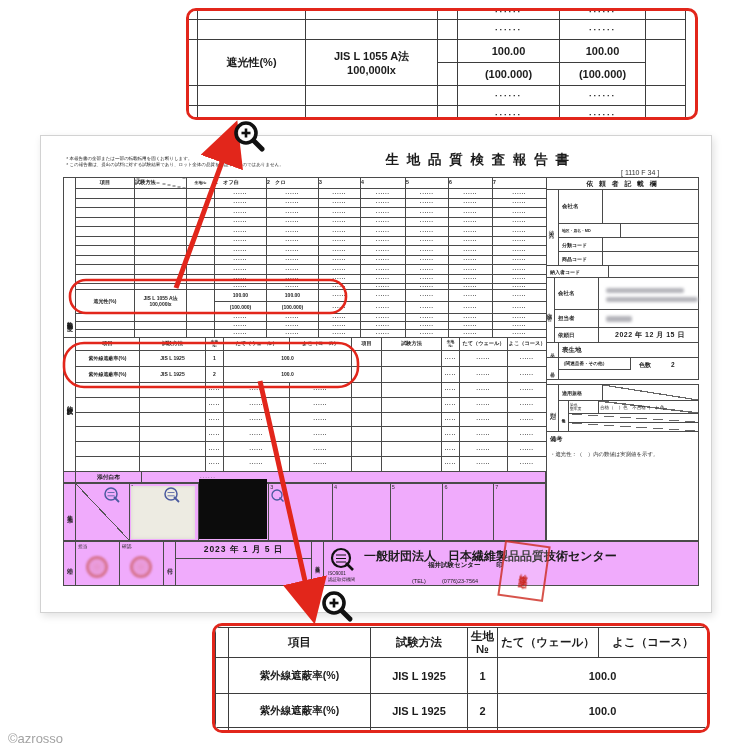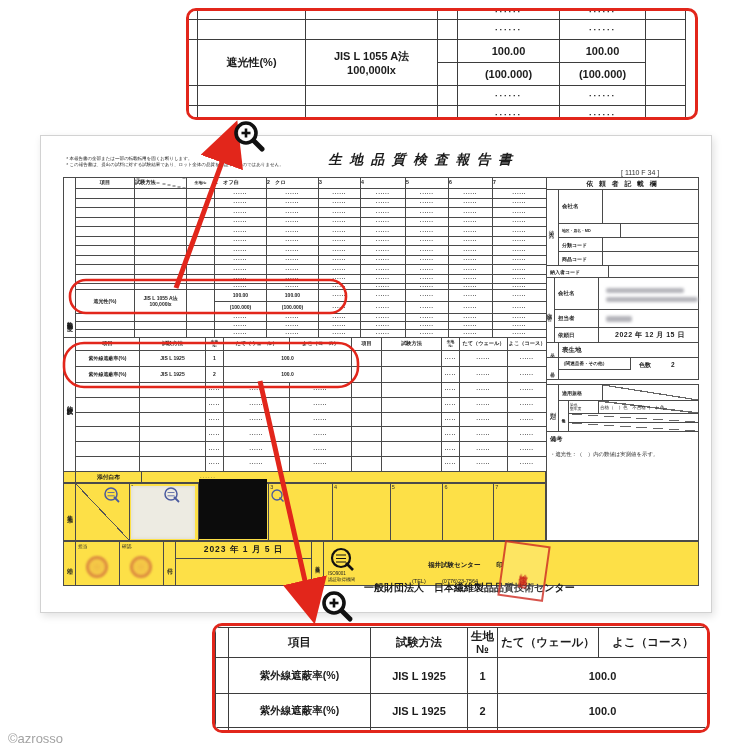--- a/index.html
+++ b/index.html
@@ -19,37 +19,37 @@
   .dots{text-align:center;letter-spacing:1.5px;color:#222;font-size:9px;}
   .no2{font-size:9px;line-height:1.05;text-align:center;}
   #bottomCallout th{font-weight:700;font-size:11.5px;}
   #bottomCallout .item{font-size:10.5px;text-align:center;}
 
   
   #doc{position:absolute;left:40px;top:135px;width:672px;height:478px;background:#fff;
     border:1px solid #d2d2d2;box-shadow:2px 3px 8px rgba(0,0,0,0.12);z-index:1;}
   #doc .abs{position:absolute;}
   .disclaimer{left:24px;top:20px;font-size:4.5px;line-height:1.4;color:#222;}
-  .title{left:230px;top:15px;width:300px;text-align:center;font-size:13.5px;font-weight:700;letter-spacing:2px;font-style:italic;}
+  .title{left:230px;top:15px;width:300px;text-align:right;font-size:13.5px;font-weight:700;letter-spacing:2px;}
   .formcode{left:580px;top:33px;font-size:7px;color:#333;}
 
   table.doc-table{border-collapse:collapse;table-layout:fixed;font-size:5.2px;color:#1c1c1c;}
   .doc-table td,.doc-table th{border:1px solid #4a4a4a;padding:0;line-height:1.15;overflow:hidden;white-space:nowrap;font-weight:600;}
   .doc-table .dots{font-size:4.5px;letter-spacing:0.8px;}
   .vstrip{vertical-align:middle;text-align:center;}
   .vtext{writing-mode:vertical-rl;text-orientation:upright;display:inline-block;font-size:6px;letter-spacing:1px;}
   .vb{vertical-align:bottom;}
   .vb .vtext{margin-bottom:14px;}
   .lh{text-align:left;padding-left:2px;}
   .diag-br{background:linear-gradient(to right top,transparent 48.5%,#555 48.5%,#555 51.5%,transparent 51.5%);}
   .nohead{font-size:3.8px;text-align:center;}
   .shv{font-size:5px;text-align:center;}
 
   
-  .rowbox{position:absolute;border:1px solid #4a4a4a;display:flex;background:#fde047;}
+  .rowbox{position:absolute;border:1px solid #4a4a4a;display:flex;background:#f0abfc;}
   .rcell{border-right:1px solid #4a4a4a;height:100%;position:relative;overflow:visible;}
   .rcell:last-child{border-right:none;}
   .slash{background:linear-gradient(to right top,transparent 49.4%,#555 49.4%,#555 50.6%,transparent 50.6%);}
   .cellno{position:absolute;left:1px;top:0;font-size:5.5px;color:#333;}
   .swatch{position:absolute;z-index:2;}
   .logo-mark{position:absolute;z-index:3;}
 
   .vlab{width:12px;display:flex;align-items:center;justify-content:center;}
   .stamp{width:22px;height:22px;border-radius:50%;border:2px solid rgba(195,75,60,0.55);
     position:absolute;left:10px;top:14px;filter:blur(0.8px);
@@ -77,21 +77,21 @@
   .strike{position:relative;font-size:4.6px;white-space:nowrap;
     background:linear-gradient(to right top,transparent 47%,#666 47%,#666 53%,transparent 53%);}
   .jstrip{width:10px;border-right:1px solid #4a4a4a;display:flex;align-items:center;justify-content:center;}
   .jstrip span{writing-mode:vertical-rl;text-orientation:upright;font-size:3.6px;}
   .jlabel{width:30px;align-self:stretch;border-right:1px solid #4a4a4a;font-size:3.8px;line-height:1.1;display:flex;flex-direction:column;justify-content:center;padding-left:1px;}
 
   
   #footerRow{left:22px;top:405px;width:636px;height:45px;}
   .datecell .dtop{height:17px;border-bottom:1px solid #4a4a4a;display:flex;align-items:center;justify-content:center;font-size:8.5px;font-weight:700;letter-spacing:1px;}
   .datecell .dbot{height:26px;display:flex;align-items:center;padding-left:6px;font-size:7.5px;font-weight:600;}
-  .orgname{position:absolute;left:40px;top:6px;font-size:10px;font-weight:700;margin-top:33px;}
+  .orgname{position:absolute;left:40px;top:6px;font-size:12px;font-weight:700;}
   .branch{position:absolute;left:104px;top:19px;font-size:6.5px;font-weight:600;}
   .isoline{position:absolute;left:4px;font-size:4.5px;color:#222;}
   .telline{position:absolute;top:36px;font-size:5.5px;color:#222;}
   .seal{position:absolute;left:460px;top:407px;width:46px;height:56px;border:2.5px solid rgba(205,40,30,0.8);
     transform:rotate(8deg);z-index:6;display:flex;align-items:center;justify-content:center;
     color:rgba(200,35,25,0.8);filter:blur(0.4px);background:rgba(255,255,255,0.15);}
   .seal span{writing-mode:vertical-rl;text-orientation:upright;font-size:9px;font-weight:700;letter-spacing:2px;}
 
   
   #overlay{position:absolute;left:0;top:0;z-index:10;pointer-events:none;}

